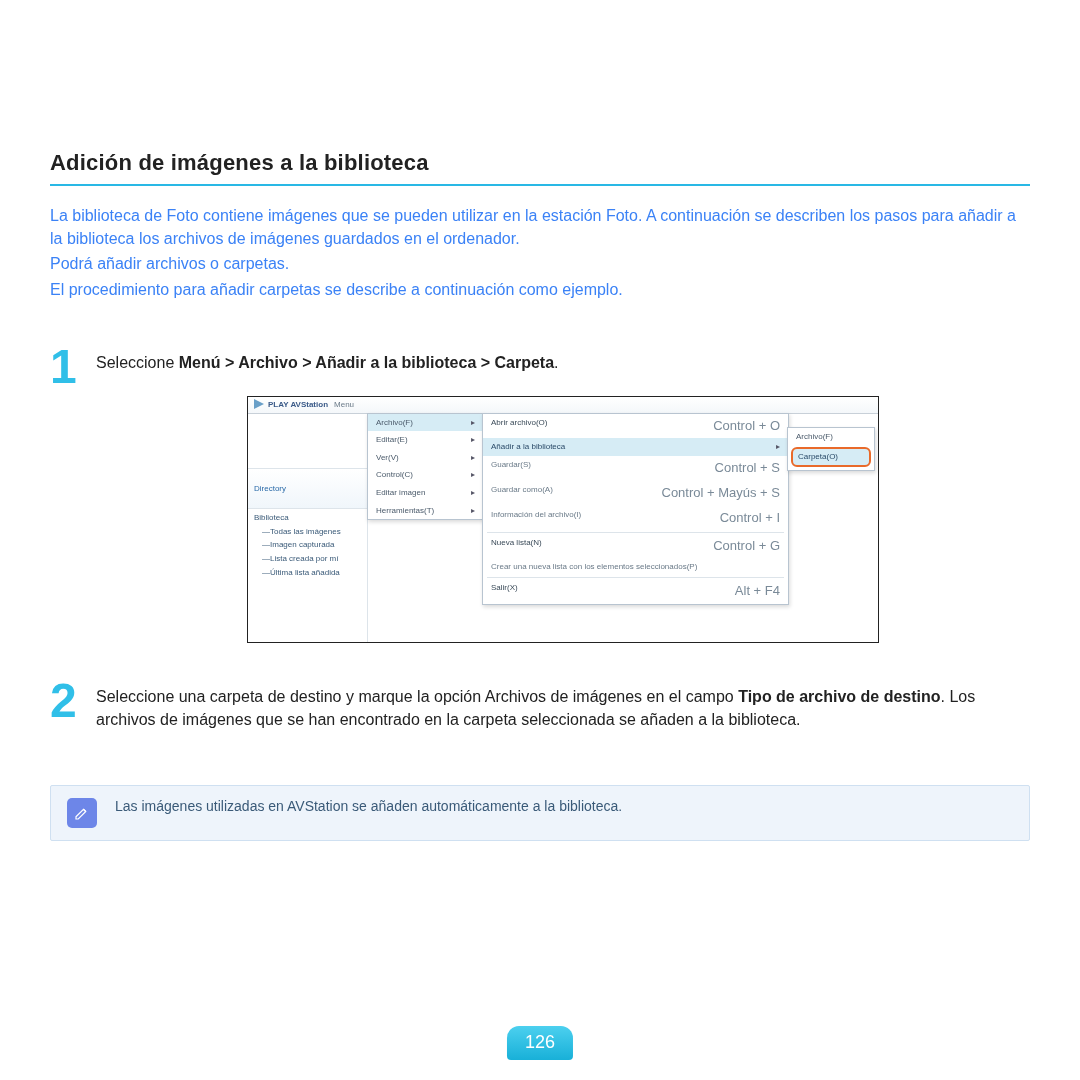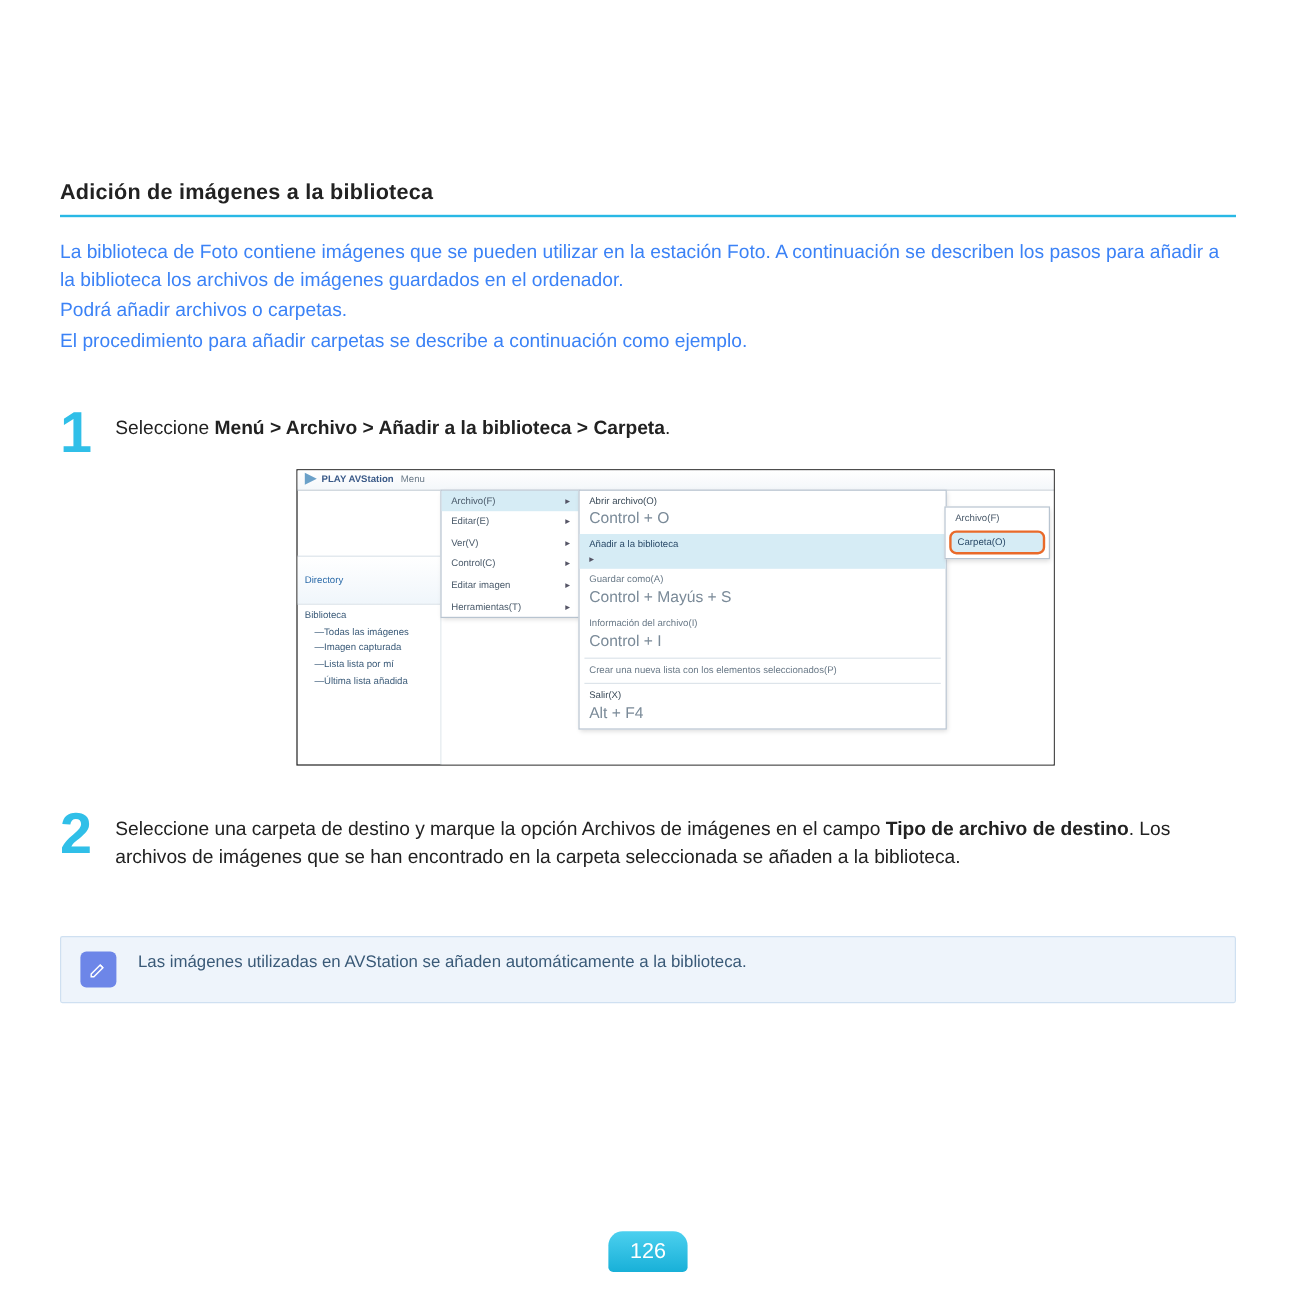--- a/index.html
+++ b/index.html
@@ -12,21 +12,21 @@
     color: #222;
   }
   .page {
     position: relative;
     width: 1080px;
     height: 1080px;
     padding: 0 50px;
     box-sizing: border-box;
   }
   h2.section-title {
-    font-size: 18px;
+    font-size: 22px;
     font-weight: bold;
     margin: 0;
     padding-top: 150px;
     padding-bottom: 8px;
     border-bottom: 2px solid #29b8e5;
     letter-spacing: 0.2px;
   }
   .intro {
     font-size: 16px;
     line-height: 1.45;
@@ -130,21 +130,20 @@
     width: 305px;
     background: #fff;
     border: 1px solid #b8c4d0;
     box-shadow: 1px 2px 4px rgba(0,0,0,0.15);
   }
   .menu2 .mi2 {
     display: flex;
     justify-content: space-between;
     padding: 3px 8px;
     color:#6a7a88;
-    flex-direction:column;
   }
   .menu2 .mi2.dark { color:#3a4a58; }
   .menu2 .mi2.sel { background: #d6ecf5; color:#2a4a68; }
   .menu2 .sep { height:0; border-top:1px solid #dde4ea; margin:1px 4px; }
 
   .menu3 {
     position: absolute;
     left: 419px;
     top: 13px;
     width: 86px;
@@ -223,21 +222,21 @@
           <span class="feather"></span>
           <span style="font-weight:bold;color:#3a5a88">PLAY AVStation</span>
           <span style="margin-left:6px;color:#6a7a88">Menu</span>
         </div>
         <div class="shot-body">
           <div class="shot-left">
             <div class="dir-header">Directory</div>
             <div class="lib-root">Biblioteca</div>
             <div class="lib-item">—Todas las imágenes</div>
             <div class="lib-item">—Imagen capturada</div>
-            <div class="lib-item">—Lista lista por mí</div>
+            <div class="lib-item">—Lista creada por mí</div>
             <div class="lib-item">—Última lista añadida</div>
           </div>
           <div class="shot-right">
 
             <div class="menu1">
               <div class="mi sel">
                   <span>Archivo(F)</span>
                   <span class="tri">▸</span>
                 </div>
               <div class="mi">
@@ -265,28 +264,36 @@
             <div class="menu2">
               <div class="mi2 dark">
                   <span>Abrir archivo(O)</span>
                   <span class="shortcut">Control + O</span>
                 </div>
               <div class="mi2 sel dark">
                   <span>Añadir a la biblioteca</span>
                   <span class="tri">▸</span>
                 </div>
               <div class="mi2">
+                  <span>Guardar(S)</span>
+                  <span class="shortcut">Control + S</span>
+                </div>
+              <div class="mi2">
                   <span>Guardar como(A)</span>
                   <span class="shortcut">Control + Mayús + S</span>
                 </div>
               <div class="mi2">
                   <span>Información del archivo(I)</span>
                   <span class="shortcut">Control + I</span>
                 </div>
               <div class="sep"></div>
+              <div class="mi2 dark">
+                  <span>Nueva lista(N)</span>
+                  <span class="shortcut">Control + G</span>
+                </div>
               <div class="mi2">
                   <span>Crear una nueva lista con los elementos seleccionados(P)</span>
                 </div>
               <div class="sep"></div>
               <div class="mi2 dark">
                   <span>Salir(X)</span>
                   <span class="shortcut">Alt + F4</span>
                 </div>
             </div>
 

